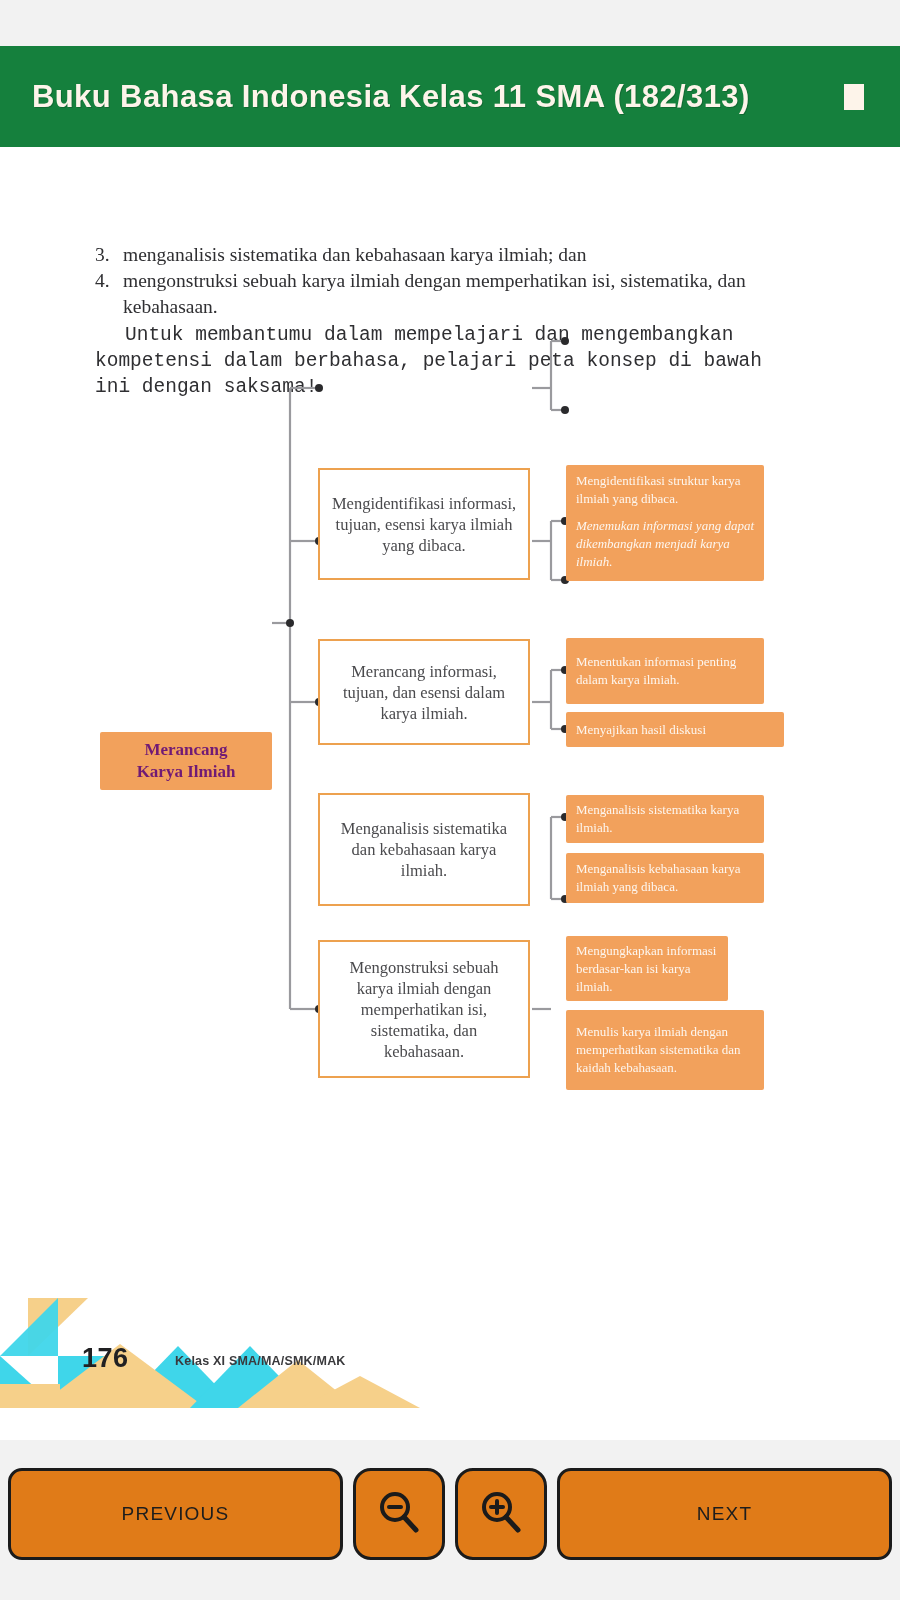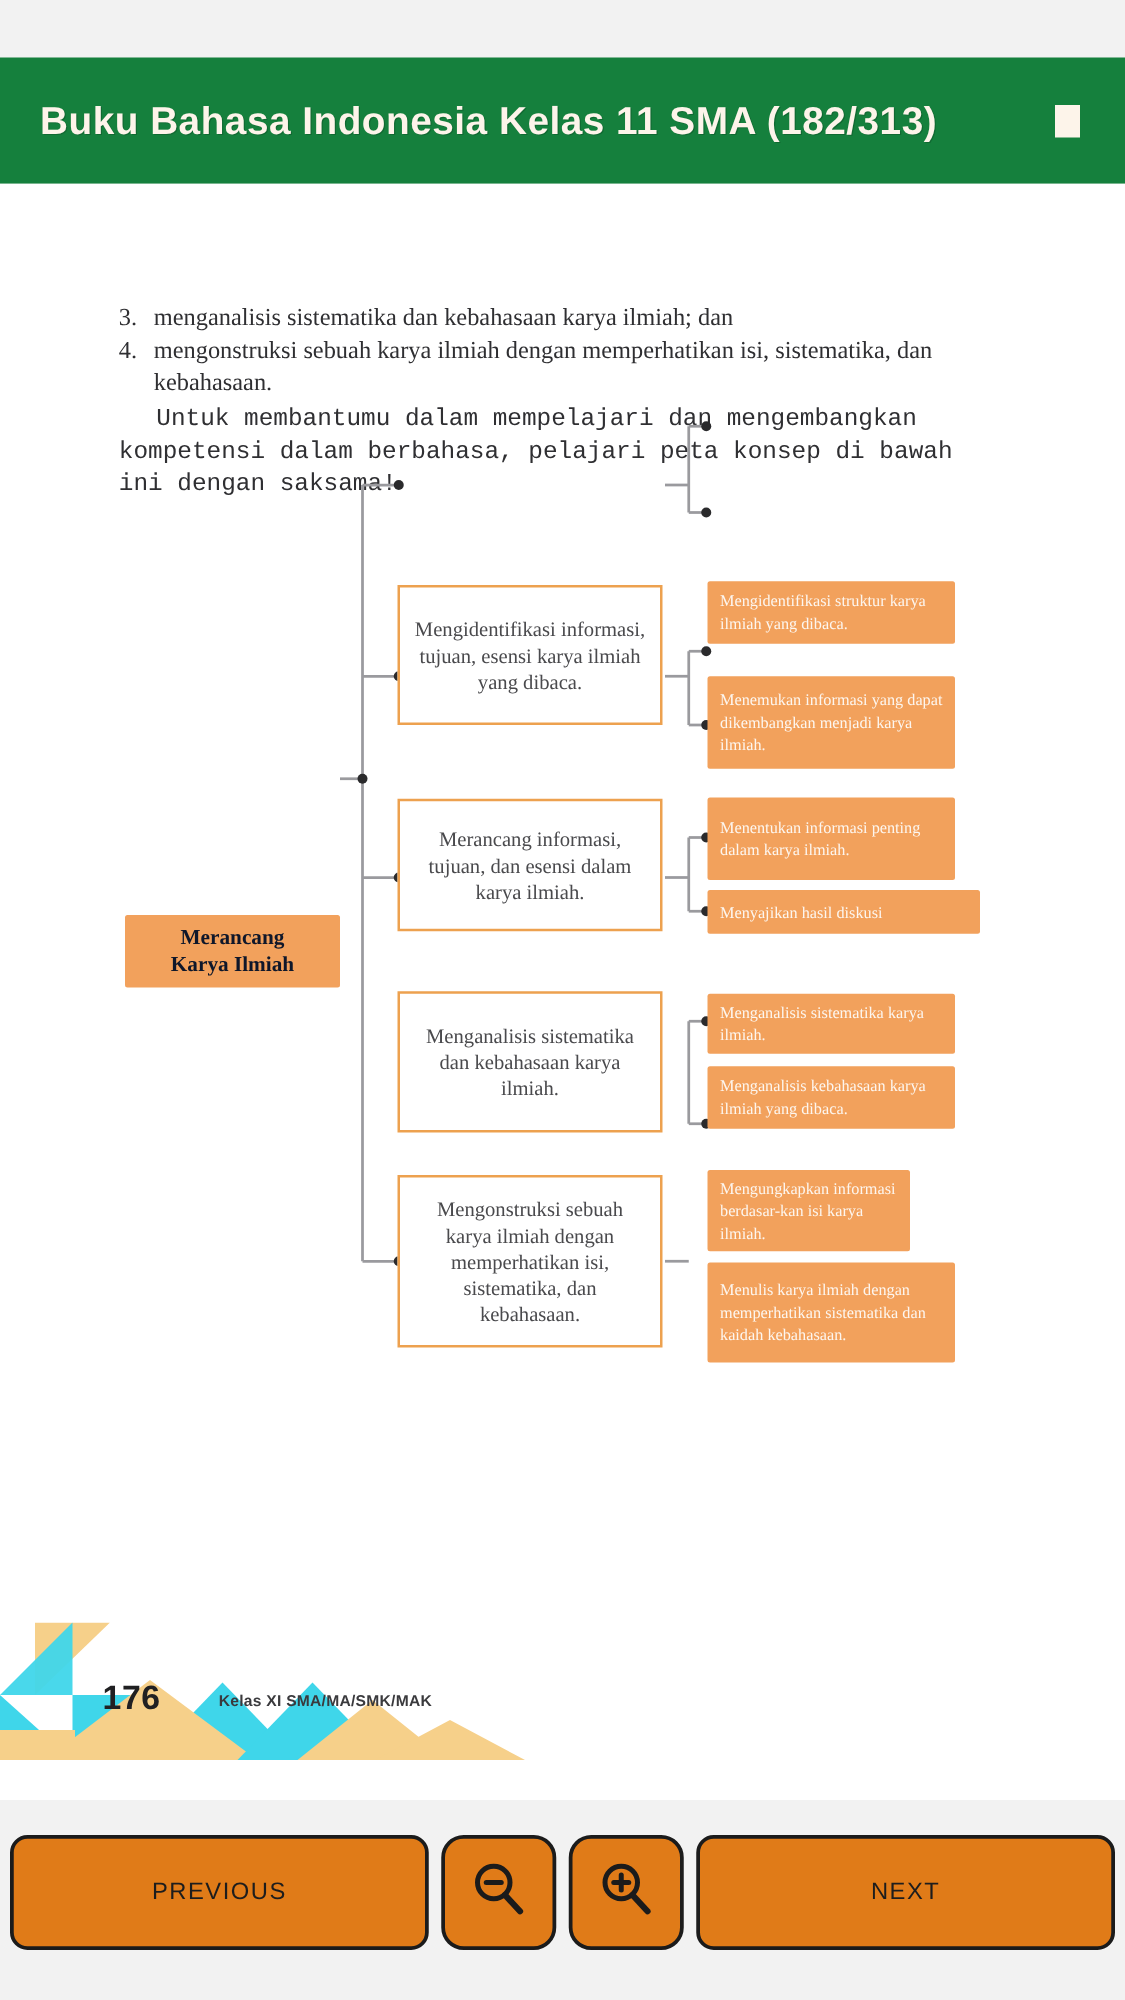--- a/index.html
+++ b/index.html
@@ -60,21 +60,21 @@
   
   .map { position: absolute; left: 0; top: 0; width: 900px; height: 1293px; }
   .map svg { position: absolute; left: 0; top: 0; }
 
   .node {
     position: absolute;
     display: flex; align-items: center; justify-content: center;
     text-align: center;
   }
   .node-root {
-    background: #f2a15c; color: #0f172a;
+    background: #f2a15c; color: #701a75;
     font-family: "Liberation Serif", serif;
     font-weight: bold; font-size: 17px; line-height: 22px;
     border-radius: 2px;
   }
   .node-mid {
     background: #ffffff; border: 2.5px solid #eda14f;
     font-family: "Liberation Serif", serif;
     color: #4a4a4d; font-size: 16.5px; line-height: 21px;
     padding: 4px 10px;
   }
@@ -221,21 +221,21 @@
       <div class="node node-mid" style="left:318px; top:646px; width:212px; height:113px;">
         <span>Menganalisis sistematika dan kebahasaan karya ilmiah.</span>
       </div>
       <div class="node node-mid" style="left:318px; top:793px; width:212px; height:138px;">
         <span>Mengonstruksi sebuah karya ilmiah dengan memperhatikan isi, sistematika, dan kebahasaan.</span>
       </div>
 
       <div class="node node-leaf" style="left:566px; top:318px; width:198px; height:50px;">
         <span>Mengidentifikasi struktur karya ilmiah yang dibaca.</span>
       </div>
-      <div class="node node-leaf" style="left:566px; top:394px; width:198px; height:74px;">
+      <div class="node node-leaf" style="left:566px; top:360px; width:198px; height:74px;font-style:italic;">
         <span>Menemukan informasi yang dapat dikembangkan menjadi karya ilmiah.</span>
       </div>
 
       <div class="node node-leaf" style="left:566px; top:491px; width:198px; height:66px;">
         <span>Menentukan informasi penting dalam karya ilmiah.</span>
       </div>
       <div class="node node-leaf" style="left:566px; top:565px; width:218px; height:35px;">
         <span>Menyajikan hasil diskusi</span>
       </div>
 

